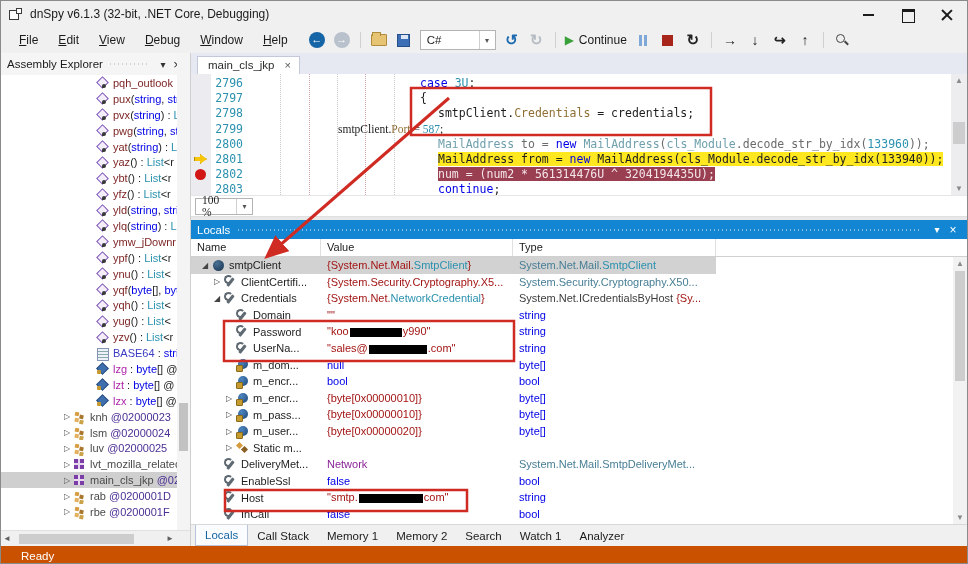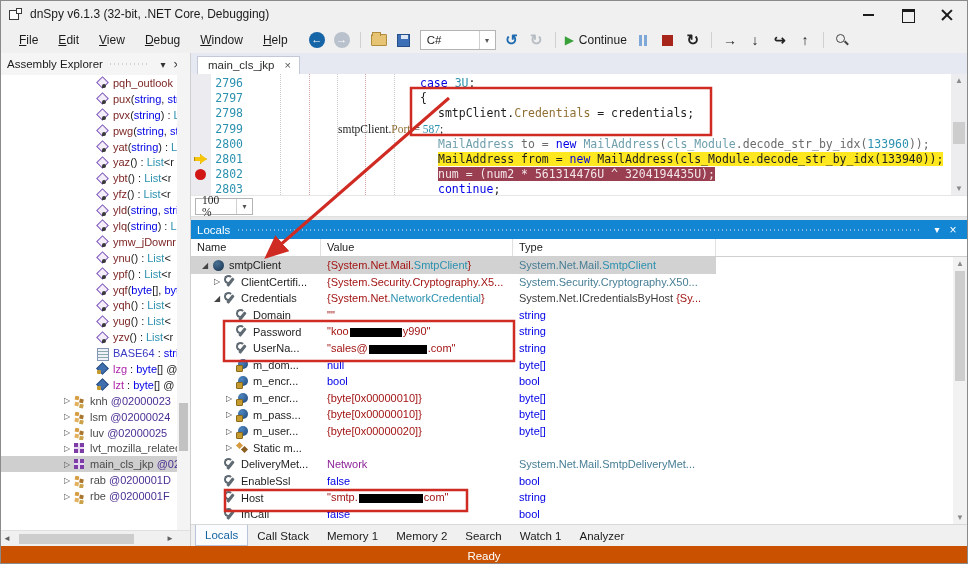--- a/index.html
+++ b/index.html
@@ -144,21 +144,21 @@
   
   .tk-mn{color:#7a1f1f} .tk-fn{color:#ad23a8} .tk-cn{color:#3b3bc4} .tk-kn{color:#4a4a4a} .tk-ad{color:#4b2e94}
   .tk-b{color:#0000e6} .tk-t{color:#2b91af}
 
   
   .bottom-tabs { height:22px; background:#f0f0f0; display:flex; align-items:stretch; padding-left:4px; border-top:1px solid #d8d8d8; font-size:11.5px; }
   .btab { padding:3px 9px; color:#1b1b1b; display:flex; align-items:center; }
   .btab.active { background:#fafcff; color:#1464a0; border:1px solid #b9c3da; border-top:none; }
 
   
-  .statusbar { height:19px; background:#ca5100; color:#fff; display:flex; align-items:center; padding:0 20px; font-size:11.5px;justify-content:center; }
+  .statusbar { height:19px; background:#ca5100; color:#fff; display:flex; align-items:center; padding:0 20px; font-size:11.5px; }
 
   
   .annot { position:absolute; left:0; top:0; width:968px; height:564px; pointer-events:none; z-index:50; }
 </style>
 </head>
 <body>
 
 <div class="window">
 
   <div class="titlebar">
@@ -287,26 +287,26 @@
             <span class="t-text"><span class="tk-mn">ylq</span><span class="tk-pl">(</span><span class="tk-b">string</span><span class="tk-pl">) : </span><span class="tk-t">List</span><span class="tk-pl">&lt;</span></span>
           </div>
           <div class="trow">
             <span class="t-spacer" style="width: 95px;"></span>
             <span class="t-icon ti-method"></span>
             <span class="t-text"><span class="tk-mn">ymw_jDownr</span></span>
           </div>
           <div class="trow">
             <span class="t-spacer" style="width: 95px;"></span>
             <span class="t-icon ti-method"></span>
+            <span class="t-text"><span class="tk-mn">ypf</span><span class="tk-pl">() : </span><span class="tk-t">List</span><span class="tk-pl">&lt;r</span></span>
+          </div>
+          <div class="trow">
+            <span class="t-spacer" style="width: 95px;"></span>
+            <span class="t-icon ti-method"></span>
             <span class="t-text"><span class="tk-mn">ynu</span><span class="tk-pl">() : </span><span class="tk-t">List</span><span class="tk-pl">&lt;</span></span>
-          </div>
-          <div class="trow">
-            <span class="t-spacer" style="width: 95px;"></span>
-            <span class="t-icon ti-method"></span>
-            <span class="t-text"><span class="tk-mn">ypf</span><span class="tk-pl">() : </span><span class="tk-t">List</span><span class="tk-pl">&lt;r</span></span>
           </div>
           <div class="trow">
             <span class="t-spacer" style="width: 95px;"></span>
             <span class="t-icon ti-method"></span>
             <span class="t-text"><span class="tk-mn">yqf</span><span class="tk-pl">(</span><span class="tk-b">byte</span><span class="tk-pl">[], </span><span class="tk-b">b</span><span class="tk-b">yte</span></span>
           </div>
           <div class="trow">
             <span class="t-spacer" style="width: 95px;"></span>
             <span class="t-icon ti-method"></span>
             <span class="t-text"><span class="tk-mn">yqh</span><span class="tk-pl">() : </span><span class="tk-t">List</span><span class="tk-pl">&lt;</span></span>
@@ -328,20 +328,25 @@
           </div>
           <div class="trow">
             <span class="t-spacer" style="width: 95px;"></span>
             <span class="t-icon ti-field"></span>
             <span class="t-text"><span class="tk-fn">lzg</span><span class="tk-pl"> : </span><span class="tk-b">byte</span><span class="tk-pl">[] @</span></span>
           </div>
           <div class="trow">
             <span class="t-spacer" style="width: 95px;"></span>
             <span class="t-icon ti-field"></span>
             <span class="t-text"><span class="tk-fn">lzt</span><span class="tk-pl"> : </span><span class="tk-b">byte</span><span class="tk-pl">[] @</span></span>
+          </div>
+          <div class="trow">
+            <span class="t-spacer" style="width: 95px;"></span>
+            <span class="t-icon ti-field"></span>
+            <span class="t-text"><span class="tk-fn">lzx</span><span class="tk-pl"> : </span><span class="tk-b">byte</span><span class="tk-pl">[] @</span></span>
           </div>
           <div class="trow">
             <span class="t-spacer" style="width: 60px;"></span>
             <span class="t-exp">▷</span>
             <span class="t-icon ti-class"></span>
             <span class="t-text"><span class="tk-kn">knh</span><span class="tk-pl"> </span><span class="tk-ad">@02000023</span></span>
           </div>
           <div class="trow">
             <span class="t-spacer" style="width: 60px;"></span>
             <span class="t-exp">▷</span>

